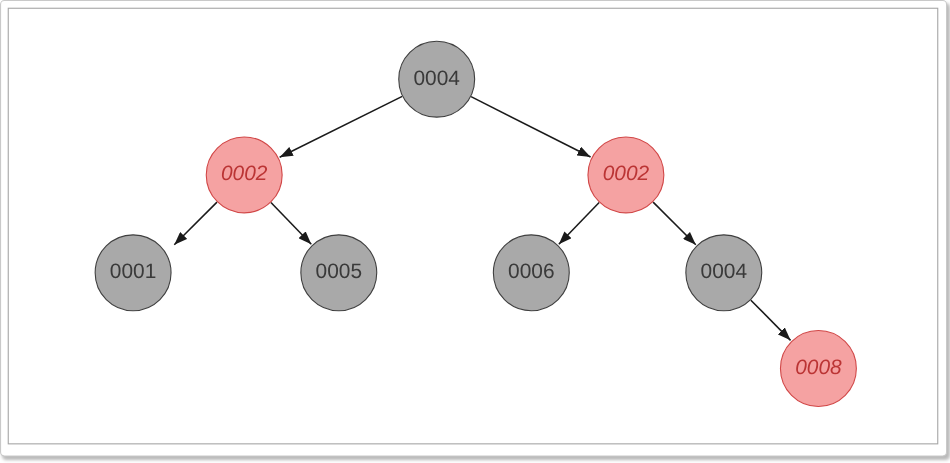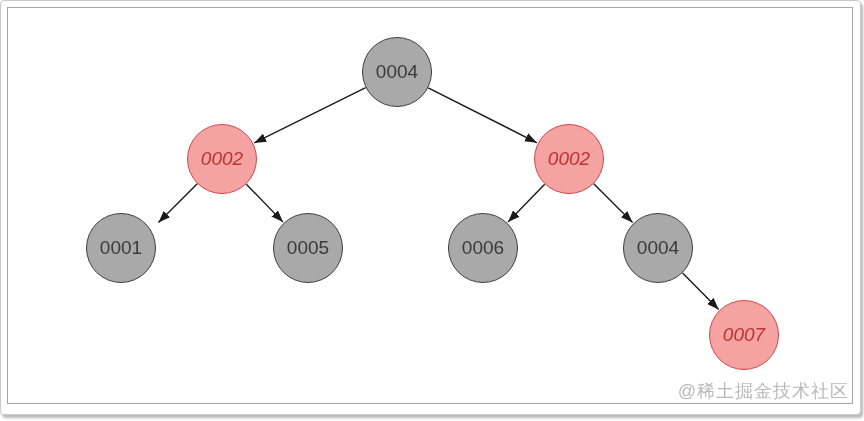--- a/index.html
+++ b/index.html
@@ -107,18 +107,17 @@
         <div class="node black" style="left: 265px; top: 205px;">
           <span>0005</span>
         </div>
         <div class="node black" style="left: 440px; top: 205px;">
           <span>0006</span>
         </div>
         <div class="node black" style="left: 615px; top: 205px;">
           <span>0004</span>
         </div>
         <div class="node red" style="left: 701px; top: 292px;">
-          <span>0007</span>
+          <span>0008</span>
         </div>
       </div>
-    <div class="watermark">@稀土掘金技术社区</div>
   </div>
 </div>
 
 </body></html>

